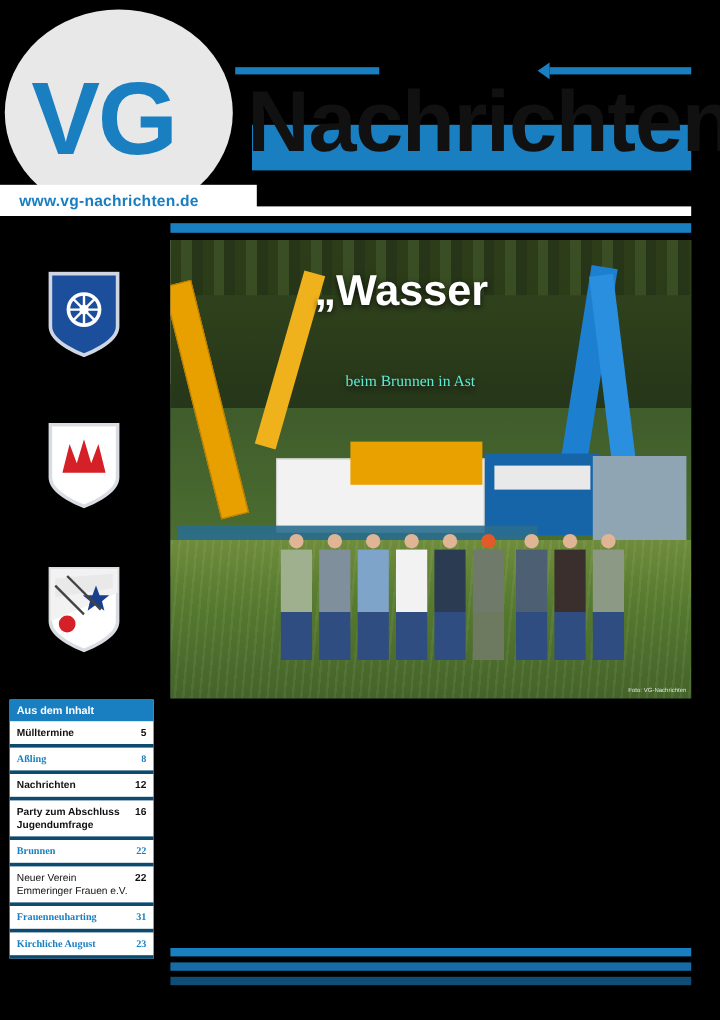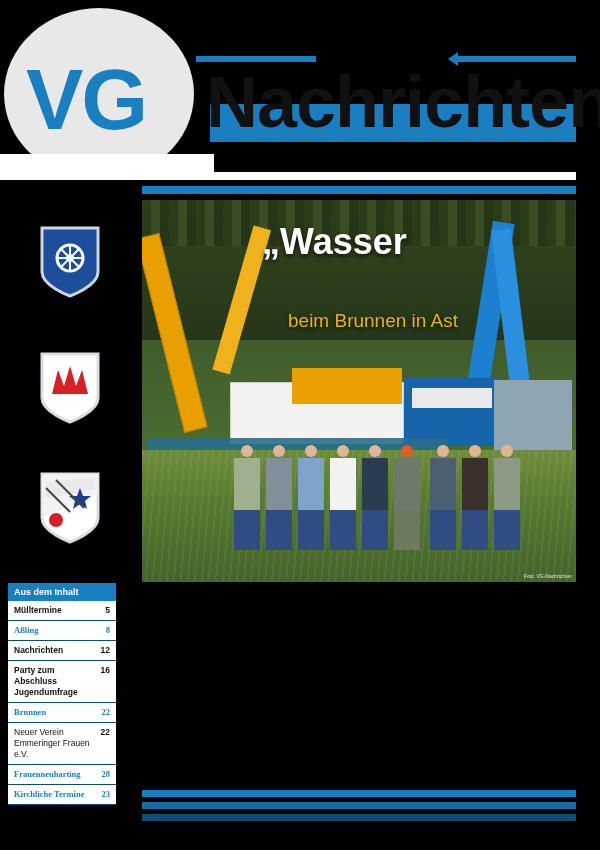--- a/index.html
+++ b/index.html
@@ -69,48 +69,49 @@
   .p .h{width:12px;height:12px;border-radius:50%;background:#e0b596;margin:0 auto;}
   .p .b{width:26px;height:52px;margin-top:1px;}
   .p .l{width:26px;height:40px;background:#2f4d80;}
   .photo-credit{position:absolute;right:4px;bottom:3px;font-size:5px;color:#dfe6d8;}
 
   
   .hl1{position:absolute;left:262px;top:222px;font-size:36px;line-height:40px;font-weight:bold;
        color:#fff;text-shadow:0 2px 5px rgba(0,0,0,.75);}
   .hl2{position:absolute;left:282px;top:263px;font-size:36px;line-height:40px;font-weight:bold;
        color:#fff;text-shadow:0 2px 5px rgba(0,0,0,.75);}
-  .hl3{position:absolute;left:288px;top:310px;font-size:19px;color:#eab308;
-       text-shadow:0 2px 5px rgba(0,0,0,.75);}
-
-  
-  .toc{position:absolute;left:8px;top:583px;width:108px;background:#fff;color:#111;}
+  .hl3{position:absolute;left:288px;top:310px;font-size:13px;color:#5eead4;
+       text-shadow:0 2px 5px rgba(0,0,0,.75);font-family:Liberation Serif, serif;}
+
+  
+  .toc{position:absolute;left:8px;top:583px;width:120px;background:#fff;color:#111;}
   .toc-head{background:#1a7fc1;color:#fff;font-size:9px;font-weight:bold;padding:4px 6px;}
   .toc-row{display:flex;justify-content:space-between;align-items:flex-start;
-           padding:4px 6px;border-bottom:1px solid #0c4a6e;font-size:8.5px;line-height:11px;}
+           padding:4px 6px;border-bottom:3px solid #0c4a6e;font-size:8.5px;line-height:11px;}
   .toc-row .t{padding-right:4px;}
   .toc-row .pg{font-weight:bold;}
   .toc-row.accent .t,.toc-row.accent .pg{color:#1a7fc1;font-weight:bold;font-family:Liberation Serif, serif;}
   .toc-row.bold .t{font-weight:bold;}
 
   
   .wave{position:absolute;left:142px;width:434px;height:7px;background:#1a7fc1;}
   .wave.w1{top:790px;}
   .wave.w2{top:802px;opacity:.85;}
   .wave.w3{top:814px;opacity:.6;}
 </style>
 </head>
 <body>
 
 <div class="page">
 
   <div class="masthead">
     <div class="logo-circle"></div>
     <div class="logo-vg">VG</div>
     <div class="url-bar"></div>
+    <div class="logo-url">www.vg-nachrichten.de</div>
 
     <div class="date-rule-l"></div>
     <div class="date-rule-r"></div>
 
     <div class="title-shadow"></div>
     <div class="title-main2">Nachrichten</div>
     <div class="white-strip"></div>
     <div class="blue-strip"></div>
   </div>
 
@@ -240,24 +241,24 @@
     <div class="toc-row accent">
       <span class="t">Brunnen</span>
       <span class="pg">22</span>
     </div>
     <div class="toc-row">
       <span class="t">Neuer Verein Emmeringer Frauen e.V.</span>
       <span class="pg">22</span>
     </div>
     <div class="toc-row accent">
       <span class="t">Frauenneuharting</span>
-      <span class="pg">28</span>
-    </div>
-    <div class="toc-row accent">
-      <span class="t">Kirchliche Termine</span>
+      <span class="pg">31</span>
+    </div>
+    <div class="toc-row accent">
+      <span class="t">Kirchliche August</span>
       <span class="pg">23</span>
     </div>
   </div>
 
   <div class="wave w1"></div>
   <div class="wave w2"></div>
   <div class="wave w3"></div>
 </div>
 
 </body></html>

